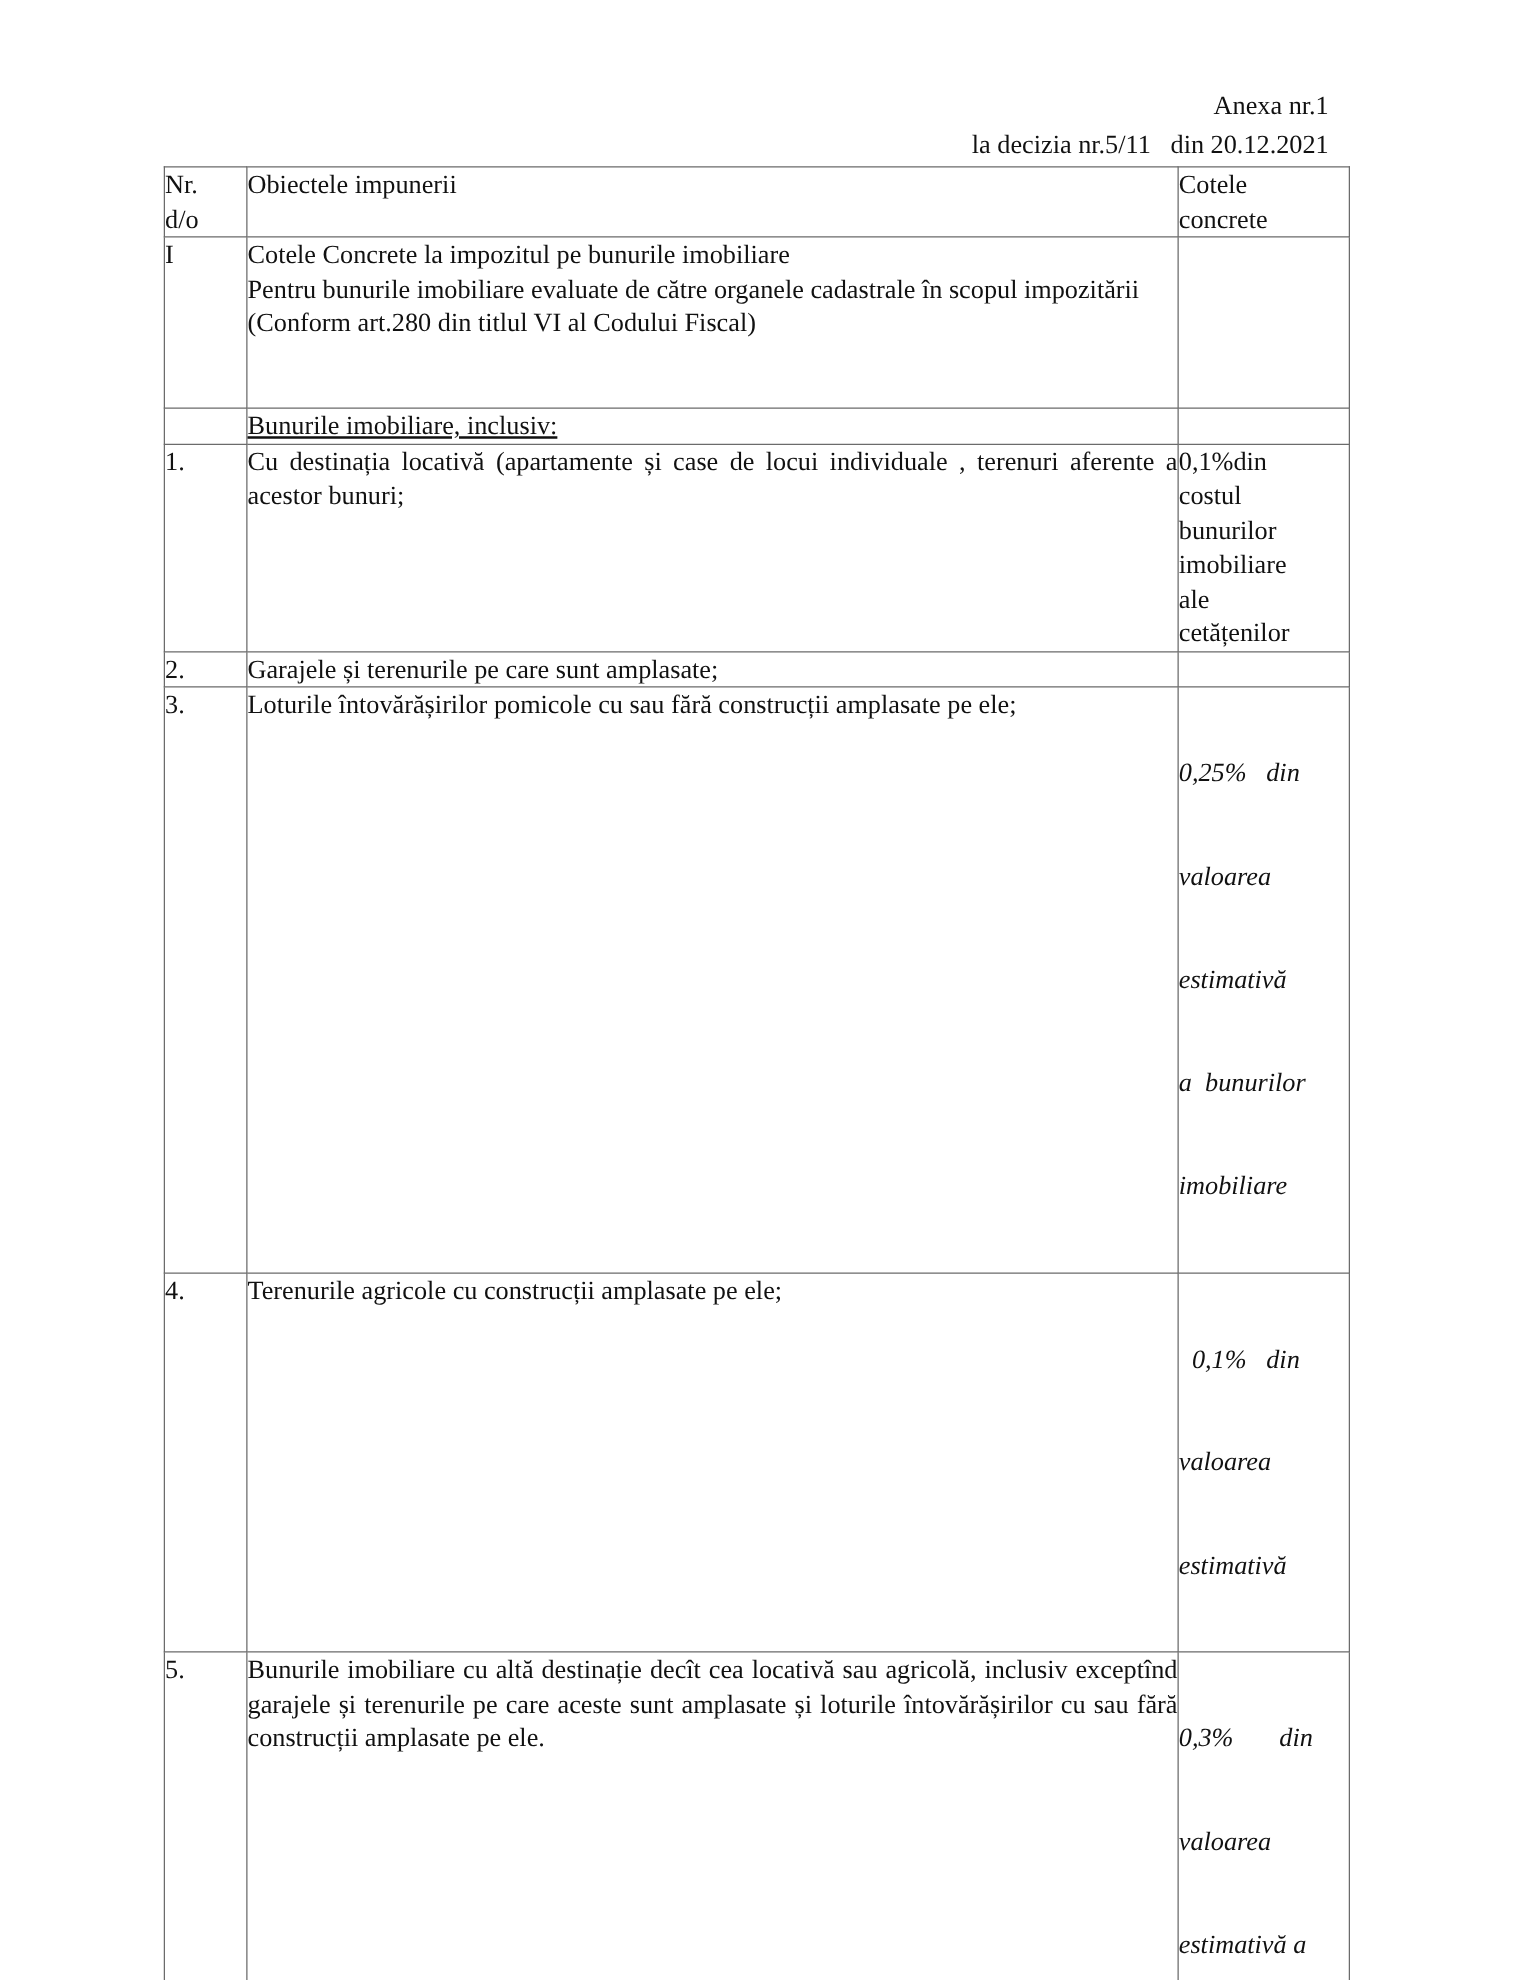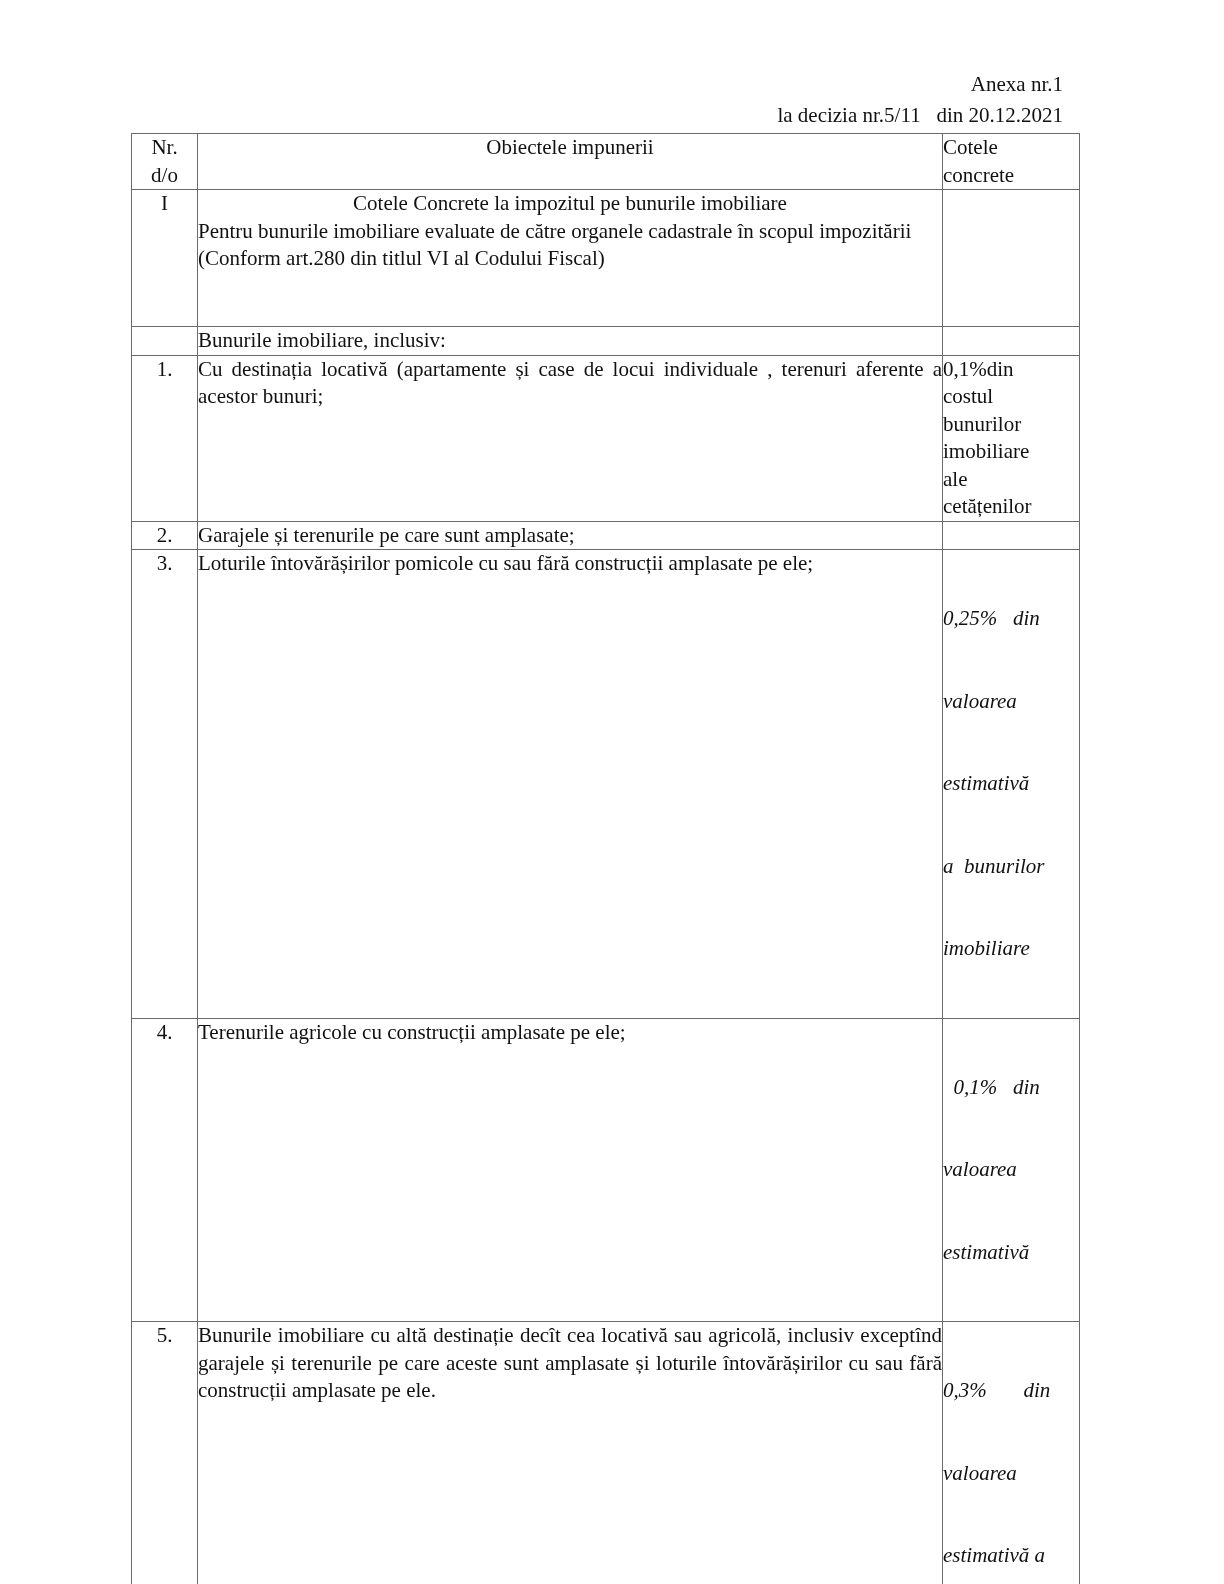--- a/index.html
+++ b/index.html
@@ -16,24 +16,24 @@
   table.main {
     position: absolute; left: 131px; top: 133px; width: 948px;
     border-collapse: collapse; table-layout: fixed;
   }
   table.main td {
     border: 1.5px solid #6b6b6b; vertical-align: top; padding: 0;
   }
   col.c1 { width: 66px; }
   col.c2 { width: 745px; }
   col.c3 { width: 137px; }
-  .nr { text-align: center; padding-top: 0; }
+  .nr { text-align: left; padding-top: 0; }
   .obj { padding: 0 10px 0 11px; }
   .rate { padding: 0 10px 0 10px; }
-  .center { text-align: center; }
+  .center { text-align: left; }
   .ital { }
   .just { text-align: justify; }
   .pre { white-space: pre-wrap; font-style: italic; }
 </style>
 </head>
 <body>
 
 <div id="h1" class="header-line">Anexa nr.1</div>
 <div id="h2" class="header-line">la decizia nr.5/11   din 20.12.2021</div>
 
@@ -60,21 +60,21 @@
   <tr style="height:137px;">
     <td class="nr">I</td>
     <td class="obj">
       <div class="center">Cotele Concrete la impozitul pe bunurile imobiliare</div>
       <div class="ital">Pentru bunurile imobiliare evaluate de către organele cadastrale în scopul impozitării</div>
       <div class="ital">(Conform art.280 din titlul VI al Codului Fiscal)</div>
     </td>
     <td class="rate"></td>
   </tr>
 
-  <tr style="height:28px;">
+  <tr style="height:28px;text-decoration:underline;">
     <td class="nr"></td>
     <td class="obj">Bunurile imobiliare, inclusiv:</td>
     <td class="rate"></td>
   </tr>
 
   <tr style="height:166px;">
     <td class="nr">1.</td>
     <td class="obj just">Cu destinația  locativă (apartamente și case de locui individuale , terenuri aferente   a acestor bunuri;</td>
     <td class="rate">
       <div>0,1%din</div>

